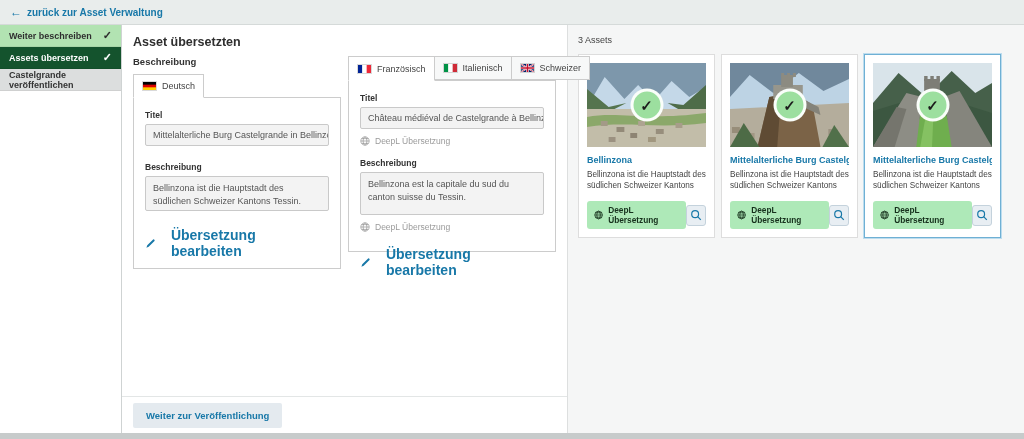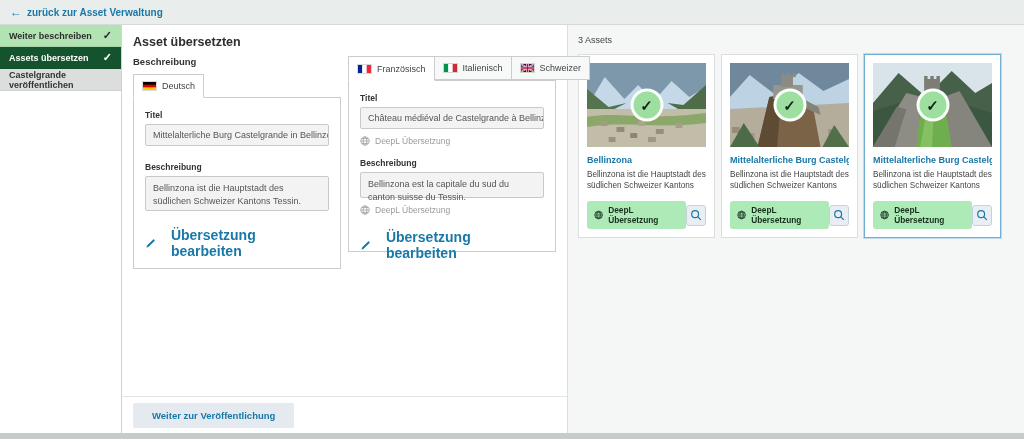--- a/index.html
+++ b/index.html
@@ -37,21 +37,21 @@
   .panel { border:1px solid #ccc; background:#fff; height:172px; padding:12px 11px; position:relative; z-index:1; }
   .field-label { font-size:8.5px; font-weight:bold; color:#333; margin-bottom:4px; }
   .input-box { background:#f3f3f3; border:1px solid #c9c9c9; border-radius:2px; font-size:9px; color:#555; padding:5px 7px; white-space:nowrap; overflow:hidden; }
   .textarea-box { background:#f3f3f3; border:1px solid #c9c9c9; border-radius:2px; font-size:9px; color:#555; padding:5px 7px; line-height:1.45; }
   .note { display:flex; align-items:center; gap:5px; color:#9a9a9a; font-size:8.5px; margin-top:7px; }
   .note svg { width:10px; height:10px; }
   .edit-link { display:flex; align-items:center; gap:15px; color:#1878a8; font-size:14px; font-weight:bold; cursor:pointer; }
   .edit-link svg { width:11px; height:11px; } .mt12 { margin-top:12px; } .mt14 { margin-top:14px; } .mt16 { margin-top:16px; }
 
   .main-footer { position:absolute; left:0; right:0; bottom:0; height:37px; border-top:1px solid #e3e6e6; display:flex; align-items:center; padding-left:11px; }
-  .next-btn { background:#e4eaef; border:none; border-radius:2px; color:#1878a8; font-family:"Liberation Sans", sans-serif; font-size:9.5px; font-weight:bold; padding:7px 19px; cursor:pointer; }
+  .next-btn { background:#e4eaef; border:none; border-radius:2px; color:#1878a8; font-family:"Liberation Sans", sans-serif; font-size:9.5px; font-weight:bold; padding:7px 13px; cursor:pointer; }
 
   
   .assets-panel { flex:1 1 auto; background:#f5f6f6; border-left:1px solid #dddfdf; padding:9px 10px; min-width:0; }
   .assets-id { font-size:12px; font-weight:bold; color:#2e2e2e; }
   .assets-count { font-size:9px; color:#444; margin-top:1px; }
   .cards { display:flex; gap:6px; margin-top:9px; }
   .card { width:137px; background:#fff; border:1px solid #ddd; padding:8px; flex:0 0 auto; }
   .card.selected { border:1px solid #6fb0d4; box-shadow:0 0 0 1px #bcdcee; }
   .card-img { position:relative; width:100%; height:84px; overflow:hidden; }
   .card-img svg.scene { width:100%; height:100%; display:block; }
@@ -159,21 +159,21 @@
             <div class="input-box">Château médiéval de Castelgrande à Bellinzone</div>
             <div class="note">
               <svg viewBox="0 0 12 12" fill="none" stroke="#9a9a9a" stroke-width="0.9">
                   <circle cx="6" cy="6" r="5"></circle>
                   <ellipse cx="6" cy="6" rx="2.3" ry="5"></ellipse>
                   <path d="M1,6 H11 M1.9,3.1 H10.1 M1.9,8.9 H10.1"></path>
                 </svg>
               <span>DeepL Übersetzung</span>
             </div>
             <div class="field-label mt12">Beschreibung</div>
-            <div class="textarea-box" style="height:26px;">Bellinzona est la capitale du sud du canton suisse du Tessin.</div>
+            <div class="textarea-box" style="height:43px;">Bellinzona est la capitale du sud du canton suisse du Tessin.</div>
             <div class="note">
               <svg viewBox="0 0 12 12" fill="none" stroke="#9a9a9a" stroke-width="0.9">
                   <circle cx="6" cy="6" r="5"></circle>
                   <ellipse cx="6" cy="6" rx="2.3" ry="5"></ellipse>
                   <path d="M1,6 H11 M1.9,3.1 H10.1 M1.9,8.9 H10.1"></path>
                 </svg>
               <span>DeepL Übersetzung</span>
             </div>
             <div class="edit-link mt14">
               <svg viewBox="0 0 14 14">

